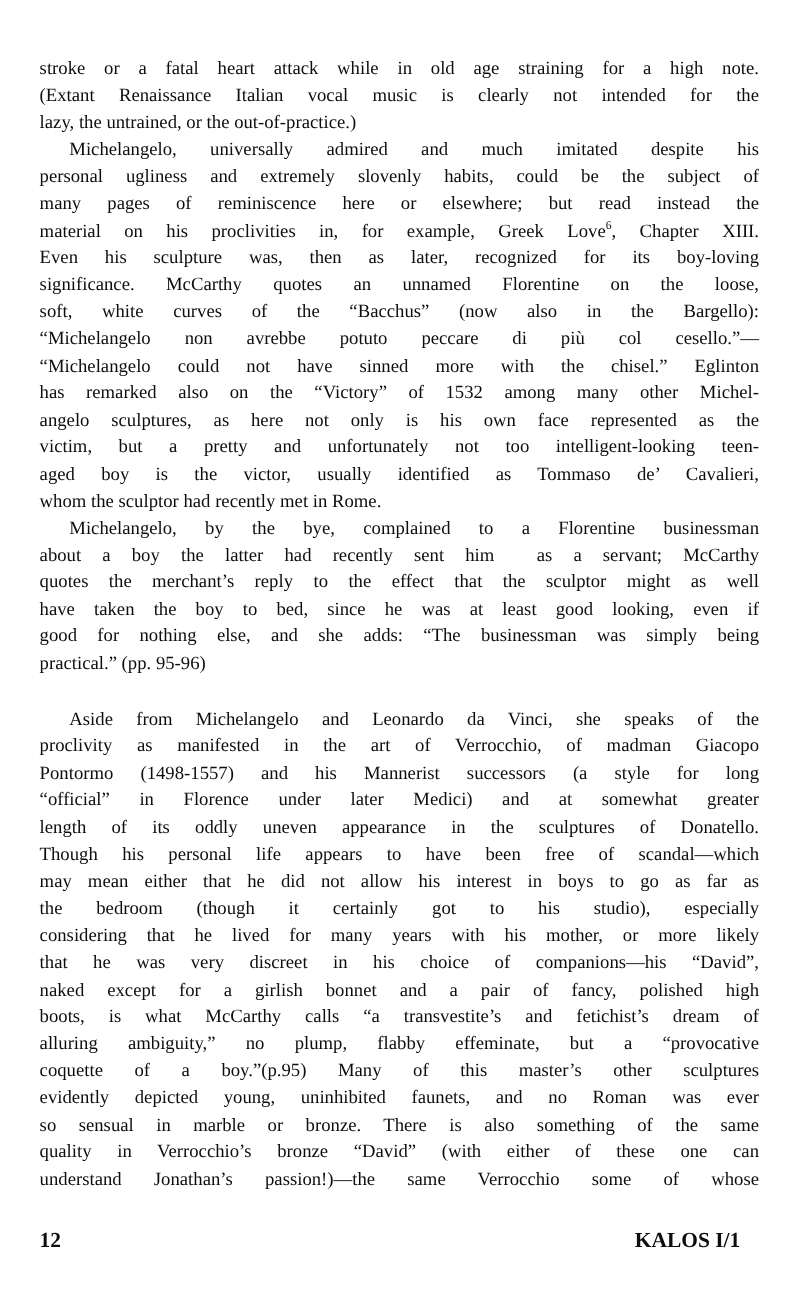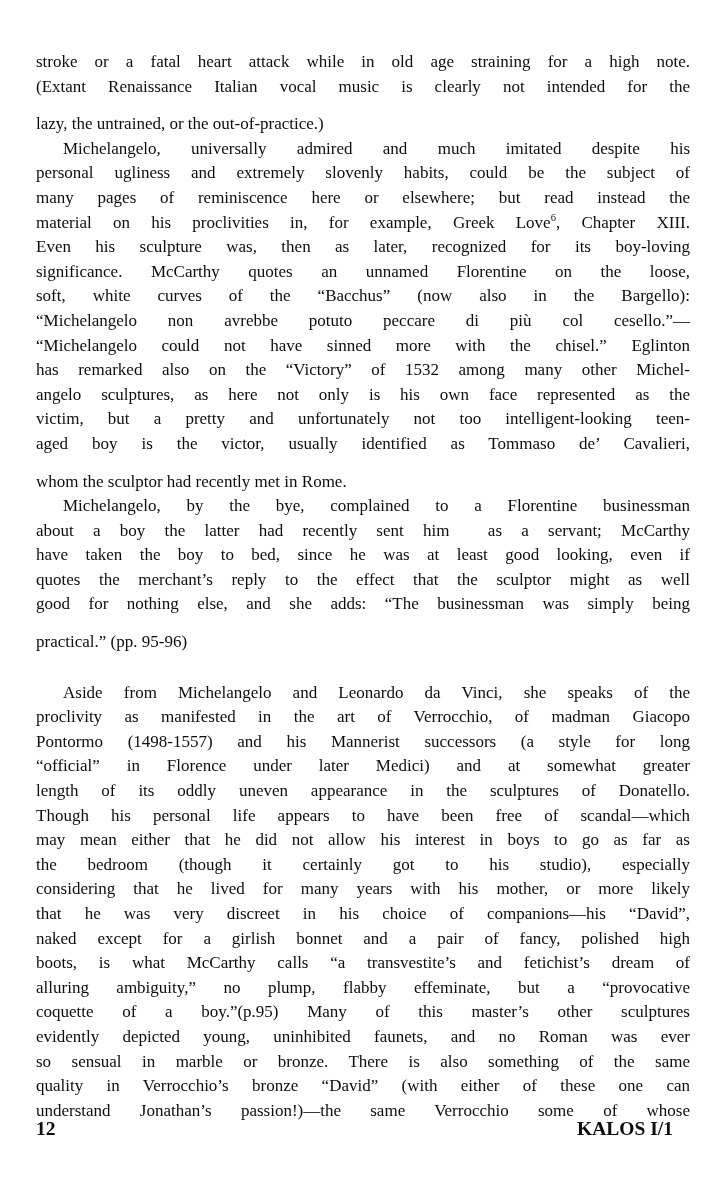--- a/index.html
+++ b/index.html
@@ -31,21 +31,20 @@
   .paragraph.space-before { margin-top: 26px; }
   .line {
     text-align: justify;
     text-align-last: justify;
     text-justify: inter-word;
     white-space: pre-wrap;
   }
   .line.no-just {
     text-align: left;
     text-align-last: left;
-    margin-top: 13px;
   }
   .line.indent {
     text-indent: 27px;
   }
   .italic { }
   .sup {
     font-size: 0.62em;
     vertical-align: super;
     line-height: 0;
   }
@@ -82,22 +81,22 @@
         <div class="line"><span>“Michelangelo could not have sinned more with the chisel.” Eglinton</span></div>
         <div class="line"><span>has remarked also on the “Victory” of 1532 among many other Michel-</span></div>
         <div class="line"><span>angelo sculptures, as here not only is his own face represented as the</span></div>
         <div class="line"><span>victim, but a pretty and unfortunately not too intelligent-looking teen-</span></div>
         <div class="line"><span>aged boy is the victor, usually identified as Tommaso de’ Cavalieri,</span></div>
         <div class="line no-just"><span>whom the sculptor had recently met in Rome.</span></div>
       </div>
       <div class="paragraph">
         <div class="line indent"><span>Michelangelo, by the bye, complained to a Florentine businessman</span></div>
         <div class="line"><span>about a boy the latter had recently sent him  as a servant; McCarthy</span></div>
+        <div class="line"><span>quotes the merchant’s reply to the effect that the sculptor might as well</span></div>
         <div class="line"><span>have taken the boy to bed, since he was at least good looking, even if</span></div>
-        <div class="line"><span>quotes the merchant’s reply to the effect that the sculptor might as well</span></div>
         <div class="line"><span>good for nothing else, and she adds: “The businessman was simply being</span></div>
         <div class="line no-just"><span>practical.” (pp. 95-96)</span></div>
       </div>
       <div class="paragraph space-before">
         <div class="line indent"><span>Aside from Michelangelo and Leonardo da Vinci, she speaks of the</span></div>
         <div class="line"><span>proclivity as manifested in the art of Verrocchio, of madman Giacopo</span></div>
         <div class="line"><span>Pontormo (1498-1557) and his Mannerist successors (a style for long</span></div>
         <div class="line"><span>“official” in Florence under later Medici) and at somewhat greater</span></div>
         <div class="line"><span>length of its oddly uneven appearance in the sculptures of Donatello.</span></div>
         <div class="line"><span>Though his personal life appears to have been free of scandal—which</span></div>

